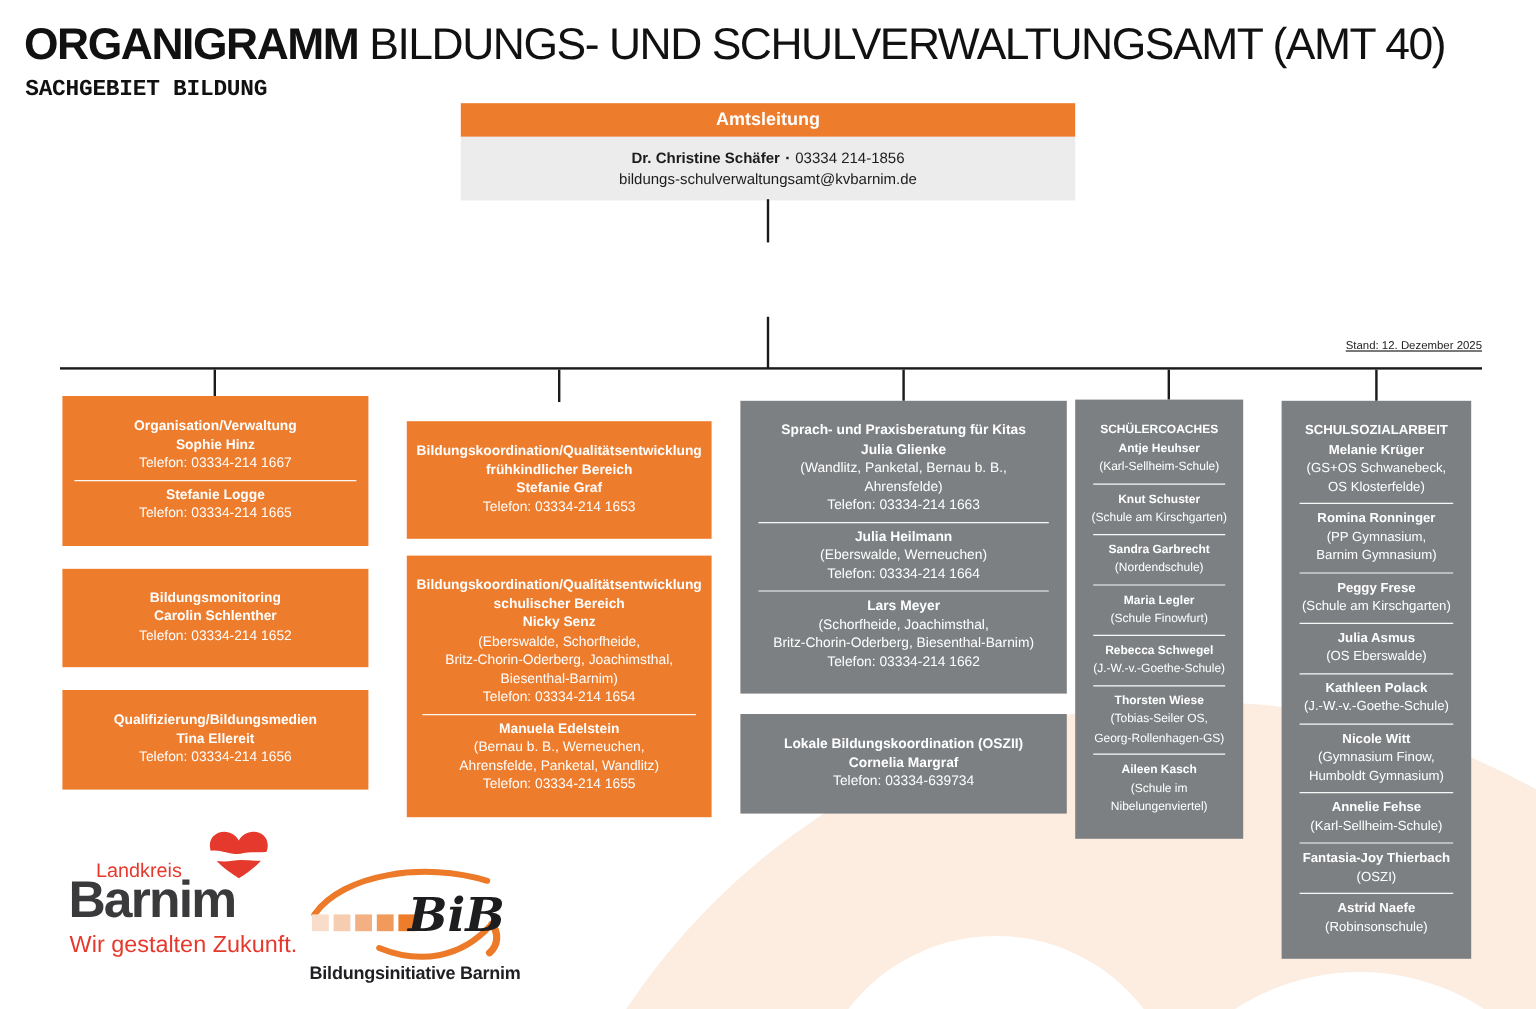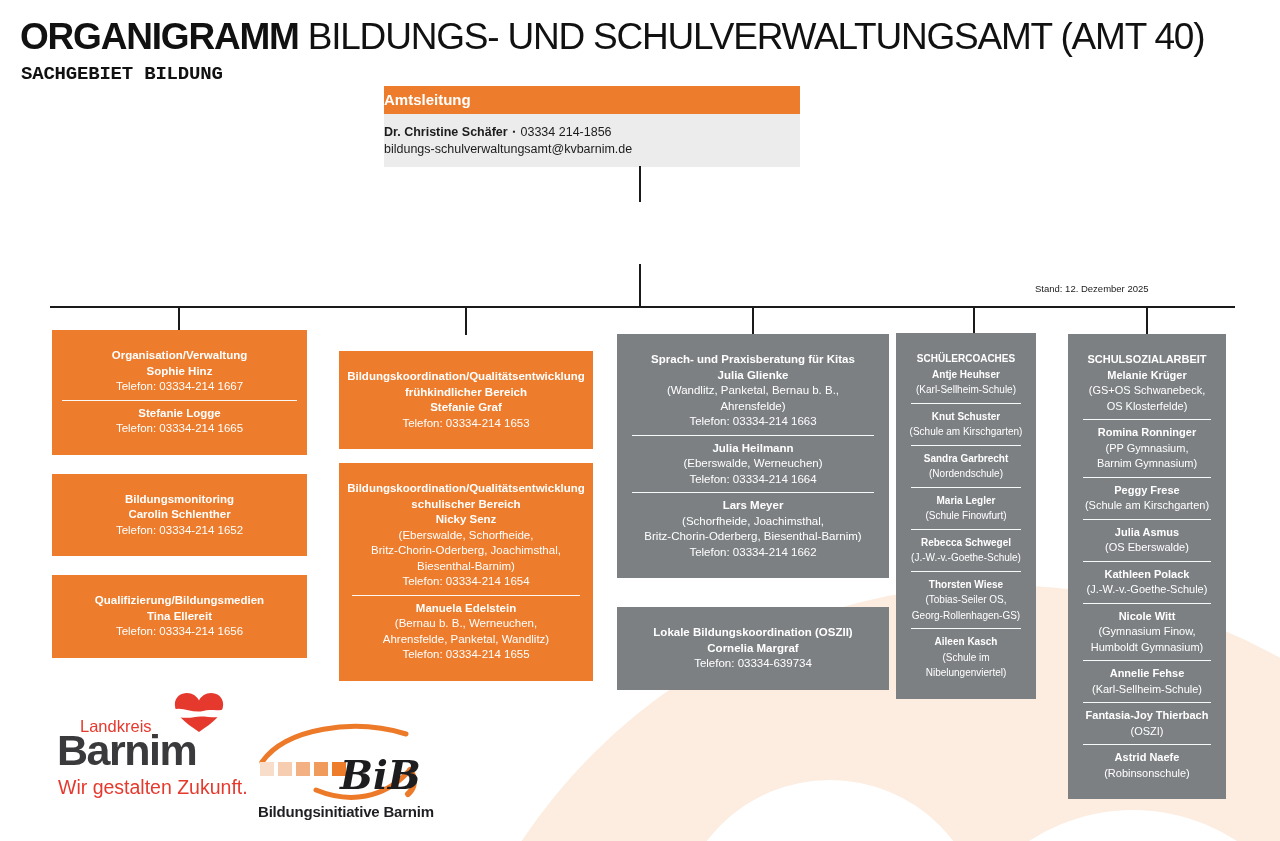--- a/index.html
+++ b/index.html
@@ -18,24 +18,24 @@
   .bg-white-cut2{left:943px;top:810px;width:380px;height:380px;background:#fff;}
 
   .layer{position:absolute;inset:0;}
 
   
   .page-title{position:absolute;left:20px;top:16px;font-size:37px;color:var(--ink);
     letter-spacing:-1.2px;white-space:nowrap;font-weight:400;}
   .page-title .tb{font-weight:700;}
   .page-title .tr{margin-left:9px;}
   .page-subtitle{position:absolute;left:21px;top:63px;font-size:19px;font-weight:700;color:var(--ink);letter-spacing:-0.2px;font-family:Liberation Mono, monospace;}
-  .stand-note{position:absolute;left:1035px;top:283px;width:200px;text-align:left;font-size:9.5px;color:#222;}
-
-  
-  .topbox{position:absolute;left:384px;width:416px;}
+  .stand-note{position:absolute;left:1035px;top:283px;width:200px;text-align:right;font-size:9.5px;color:#222;text-decoration:underline;}
+
+  
+  .topbox{position:absolute;left:384px;width:512px;text-align:center;}
   .topbox .hd{background:var(--orange);color:#fff;font-weight:700;font-size:15px;height:28px;line-height:28px;}
   .topbox .bd{background:var(--light_gray);color:#1c1c1c;font-size:12.5px;line-height:17px;padding:9px 0;}
   .topbox .b{font-weight:700;}
   .topbox .bullet{font-size:8px;vertical-align:2px;margin:0 5px;}
   .box-amtsleitung{top:86px;}
   .box-sachgebietsleiter{top:202px;}
 
   
   .vline{position:absolute;width:2px;background:var(--line);}
   .hline{position:absolute;height:2px;background:var(--line);}
@@ -54,40 +54,40 @@
   .col0{left:52px;top:330px;width:255px;}
   .col1{left:339px;top:351px;width:254px;}
   .col2{left:617px;top:334px;width:272px;}
   .col3{left:896px;top:333px;width:140px;font-size:10px;}
   .col4{left:1068px;top:334px;width:158px;font-size:11px;}
   .org-box{padding:18px 5px;}
   .orange .org-box{background:var(--orange);}
   .gray .org-box{background:var(--gray);}
   .col0 .org-box + .org-box{margin-top:19px;}
   .col1 .org-box + .org-box{margin-top:14px;}
-  .col2 .org-box + .org-box{margin-top:29px;}
+  .col2 .org-box + .org-box{margin-top:17px;}
   .line{white-space:nowrap;}
   .line.b{font-weight:700;}
   .divider{border-top:1px solid rgba(255,255,255,.95);margin:5px 10px;}
   .col0 .divider{margin:5px 5px;}
   .col1 .divider{margin:5px 8px;}
 
   
   .logo-landkreis{position:absolute;left:55px;top:690px;width:200px;height:112px;}
   .lk-heart{position:absolute;left:116px;top:2px;width:56px;height:42px;}
   .lk-top{position:absolute;left:25px;top:27px;font-size:16.5px;color:var(--red);font-weight:400;}
   .lk-name{position:absolute;left:2px;top:36px;font-size:43px;font-weight:700;color:var(--dark);letter-spacing:-1.5px;}
   .lk-slogan{position:absolute;left:3px;top:86px;font-size:19.5px;color:var(--red);}
 
   
   .logo-bib{position:absolute;left:258px;top:720px;width:180px;height:110px;}
   .bib-arcs{position:absolute;left:0;top:0;width:175px;height:80px;}
   .bib-squares{position:absolute;left:2px;top:42px;display:flex;gap:4px;}
   .bib-squares span{width:14px;height:14px;display:inline-block;}
-  .bib-name{position:absolute;left:82px;top:20px;font-family:"DejaVu Serif",serif;font-style:italic;font-weight:700;font-size:39px;color:#1d1d20;margin-top:12px;}
+  .bib-name{position:absolute;left:82px;top:20px;font-family:"DejaVu Serif",serif;font-style:italic;font-weight:700;font-size:39px;color:#1d1d20;}
   .bib-caption{position:absolute;left:0;top:83px;font-size:15px;font-weight:700;color:#1f1f23;letter-spacing:-0.2px;white-space:nowrap;}
 </style>
 </head>
 <body>
 
 <div class="canvas">
 
   <div class="bg-circle bg-peach-big"></div>
   <div class="bg-circle bg-white-cut1"></div>
   <div class="bg-circle bg-white-cut2"></div>

